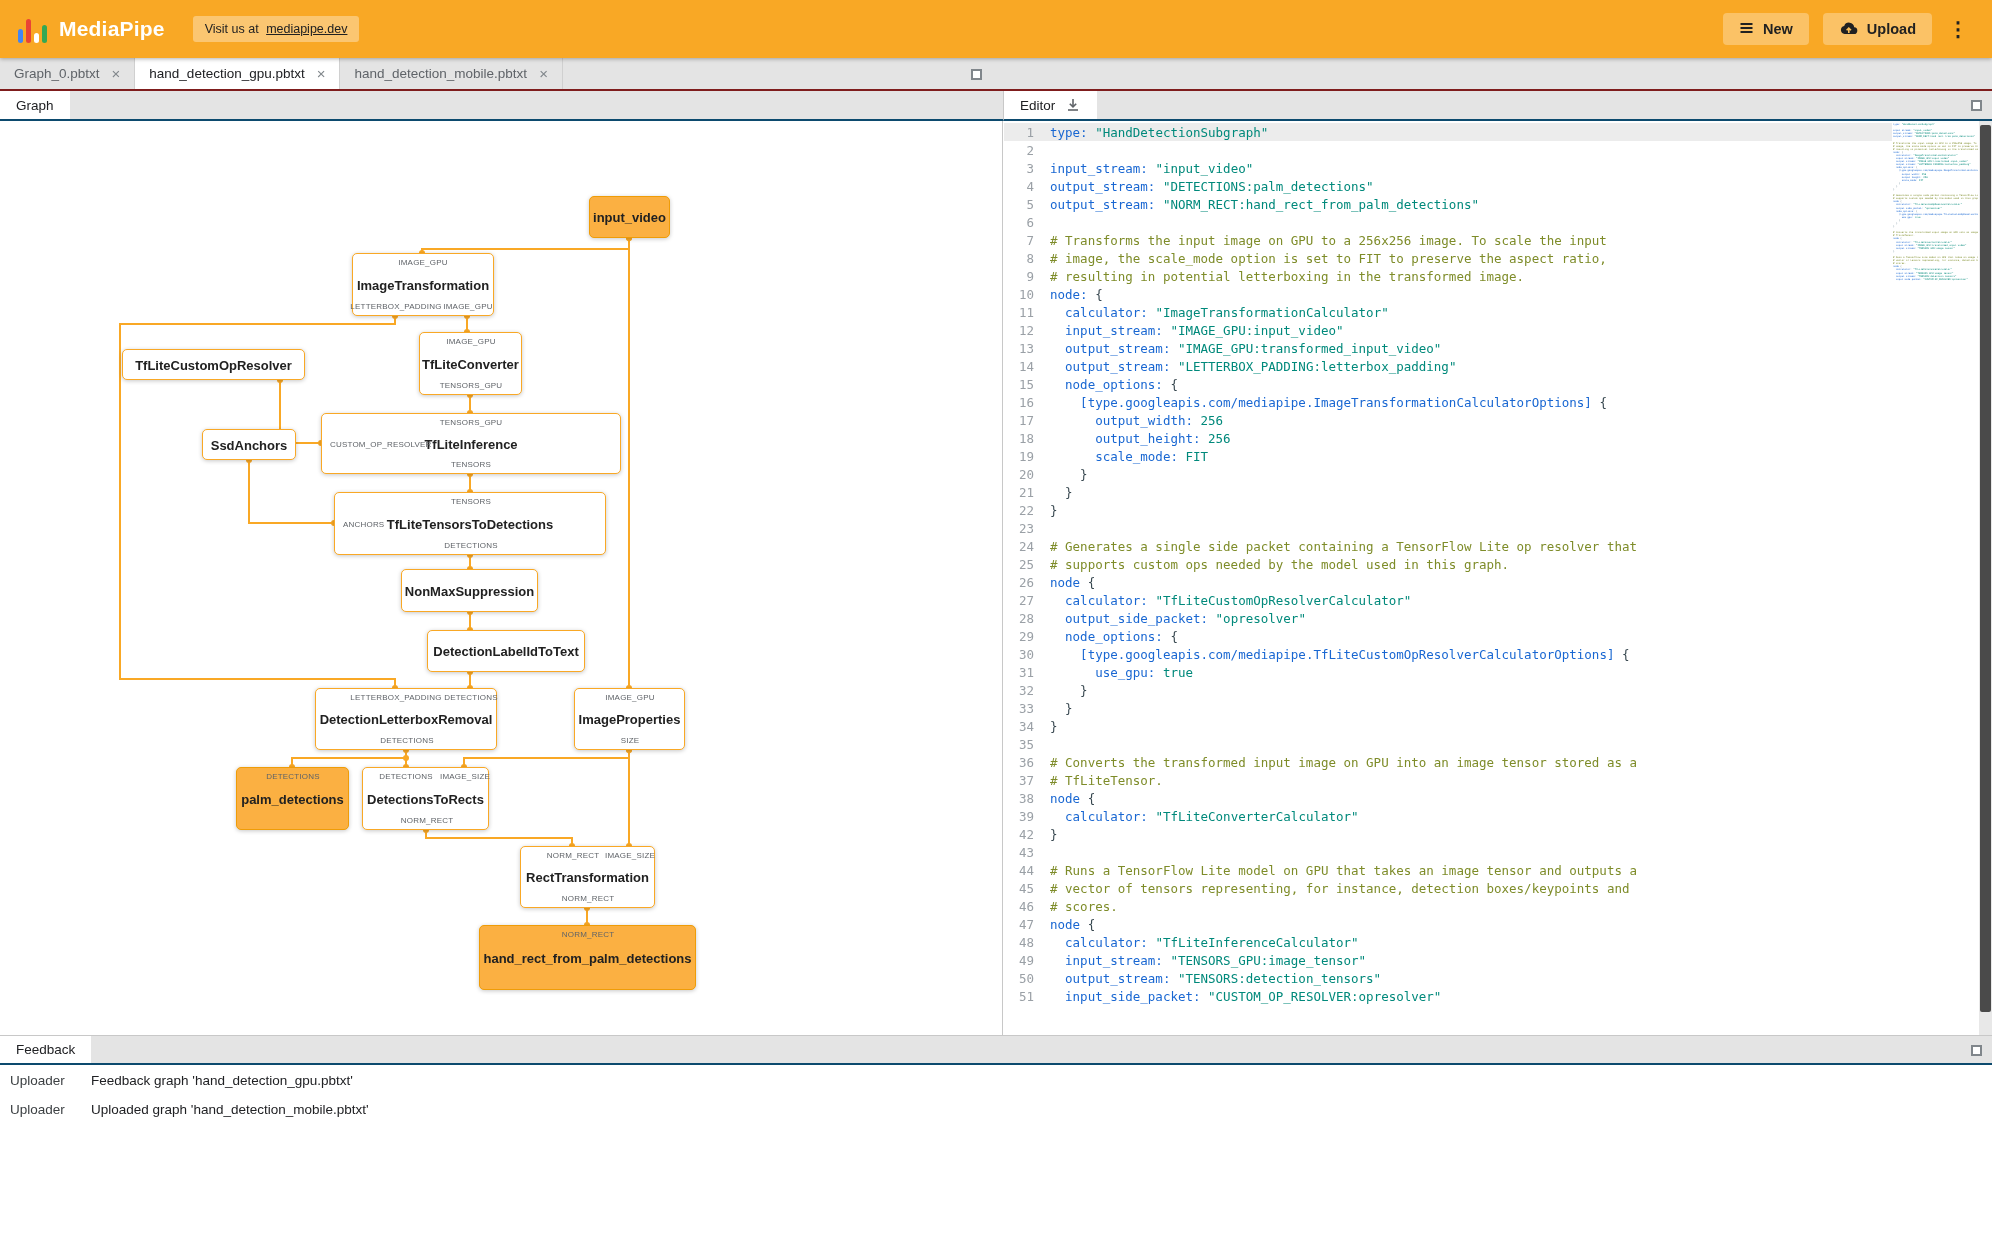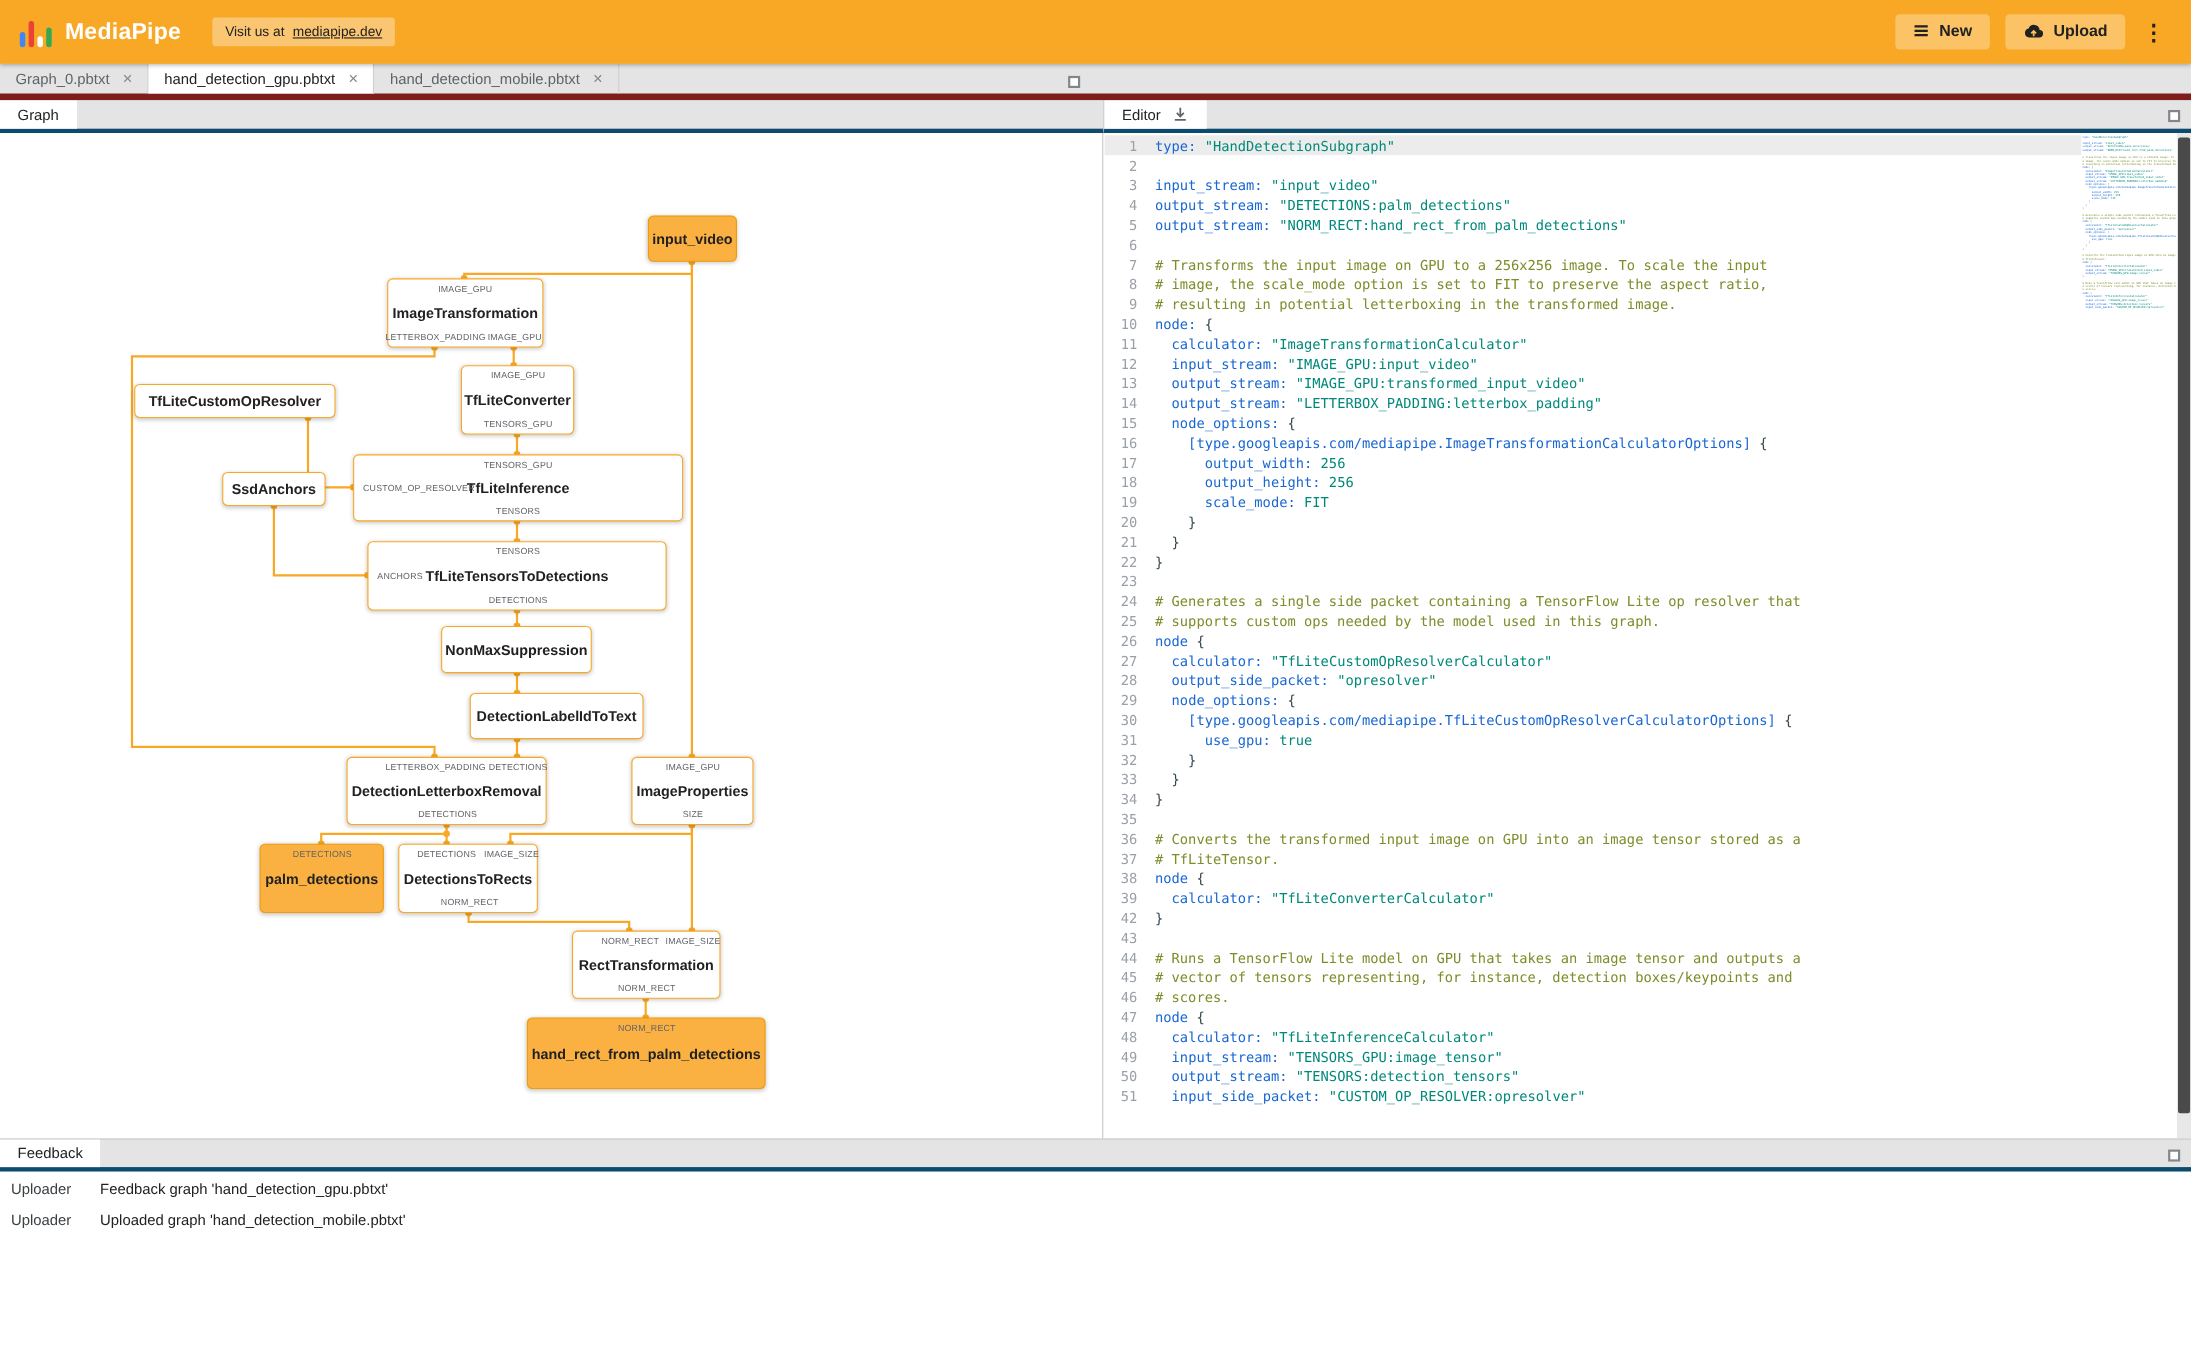--- a/index.html
+++ b/index.html
@@ -11,27 +11,27 @@
   .logo{display:flex;align-items:flex-end;gap:3px;height:28px;margin-right:12px}
   .logo i{display:block;width:5px;border-radius:3px}
   .app-title{font-size:21px;font-weight:700;color:#fff;letter-spacing:.2px}
   .visit-chip{margin-left:28px;background:rgba(255,255,255,.35);border-radius:3px;padding:6px 12px;font-size:12.5px;color:#212121}
   .visit-chip a{color:#212121;cursor:pointer}
   .spacer{flex:1}
   .hbtn{display:flex;gap:9px;background:rgba(255,255,255,.3);border-radius:4px;padding:8px 16px;font-size:14.5px;font-weight:700;color:#212121;margin-left:14px;cursor:pointer}
   .kebab{font-size:20px;color:#212121;font-weight:700;margin-left:10px;padding:2px 6px;cursor:pointer}
 
   
-  .file-strip{position:absolute;left:0;top:58px;width:1992px;height:33px;background:#E4E4E4;display:flex;align-items:stretch;border-bottom:6px solid #7f1d1d;z-index:5}
+  .file-strip{position:absolute;left:0;top:58px;width:1992px;height:33px;background:#E4E4E4;display:flex;align-items:stretch;border-bottom:2px solid #7f1d1d;z-index:5}
   .file-tab{display:flex;align-items:center;gap:12px;padding:0 14px;font-size:13.5px;color:#5F6368;border-right:1px solid #D0D0D0;cursor:pointer;white-space:nowrap}
   .file-tab.active{background:#fff;color:#202124}
   .tab-close{font-size:15px;color:#80868B;cursor:pointer}
 
   
-  .sub-bar{position:absolute;height:30px;background:#E4E4E4;border-bottom:4px solid #0c4a6e;display:flex;align-items:stretch}
+  .sub-bar{position:absolute;height:30px;background:#E4E4E4;border-bottom:2px solid #0c4a6e;display:flex;align-items:stretch}
   #graph-bar{left:0;top:91px;width:1003px}
   #editor-bar{left:1003px;top:91px;width:989px;border-left:1px solid #C8C8C8}
   .sub-tab{background:#fff;display:flex;align-items:center;gap:10px;padding:0 16px;font-size:13.5px;color:#202124;cursor:pointer}
   .expand-btn{width:11px;height:11px;border:2px solid #80868B;background:#fff;cursor:pointer}
   .bar-expand{position:absolute;right:10px;top:9px}
   #graph-expand{position:absolute;left:971px;top:69px;z-index:6}
 
   
   .graph-canvas{position:absolute;left:0;top:121px;width:1003px;height:914px;background:#fff;border-right:1px solid #C8C8C8;overflow:hidden}
   .graph-canvas svg{position:absolute;left:0;top:0;pointer-events:none}

